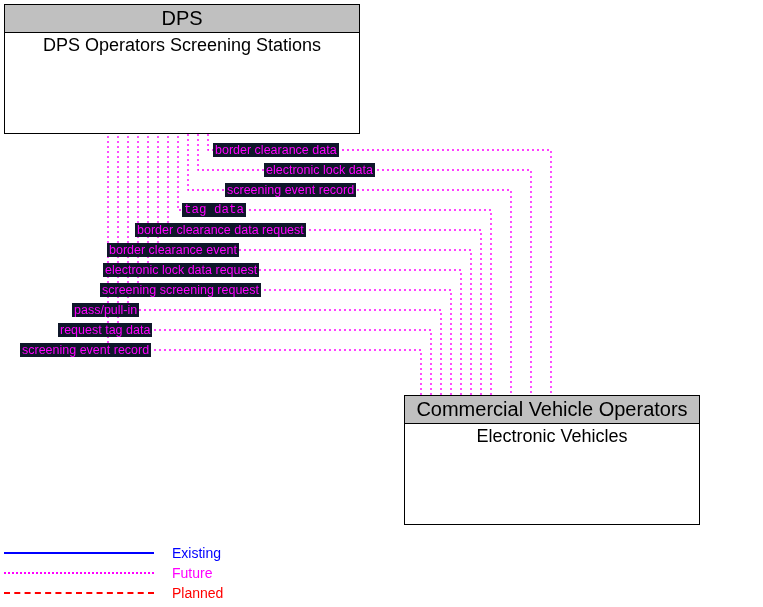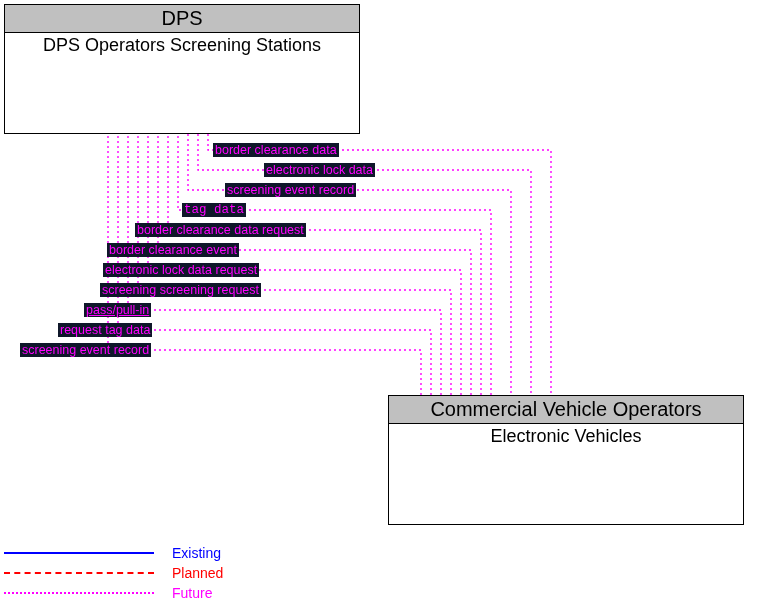--- a/index.html
+++ b/index.html
@@ -78,21 +78,21 @@
   }
 </style>
 </head>
 <body>
 
 <div class="node" style="left:4px; top:4px; width:356px; height:130px;">
   <div class="node-header">DPS</div>
   <div class="node-title">DPS Operators Screening Stations</div>
 </div>
 
-<div class="node" style="left:388px; top:395px; width:356px; height:130px;">
+<div class="node" style="left:404px; top:395px; width:296px; height:130px;">
   <div class="node-header">Commercial Vehicle Operators</div>
   <div class="node-title">Electronic Vehicles</div>
 </div>
 
 <svg class="wires">
   <defs>
     <marker id="arrow" viewBox="0 0 10 10" refX="9" refY="5" markerWidth="7" markerHeight="7" orient="auto-start-reverse">
       <path d="M 0 0 L 10 5 L 0 10 z" fill="#ff00ff"></path>
     </marker>
   </defs>
@@ -115,30 +115,30 @@
 
 <div class="flow-label" style="top:143px; left:213px;">border clearance data</div>
 <div class="flow-label" style="top:163px; left:240px;margin-left:24px;">electronic lock data</div>
 <div class="flow-label" style="top:183px; left:225px;">screening event record</div>
 
 <div class="flow-label" style="top:203px; left:182px;font-family:Liberation Mono, monospace;">tag data</div>
 <div class="flow-label" style="top:223px; left:135px;">border clearance data request</div>
 <div class="flow-label" style="top:243px; left:107px;text-align:center;">border clearance event</div>
 <div class="flow-label" style="top:263px; left:103px;">electronic lock data request</div>
 <div class="flow-label" style="top:283px; left:100px;">screening screening request</div>
-<div class="flow-label" style="top:303px; left:84px;text-decoration:underline;">pass/pull-in</div>
+<div class="flow-label" style="top:303px; left:72px;">pass/pull-in</div>
 <div class="flow-label" style="top:323px; left:58px;">request tag data</div>
 <div class="flow-label" style="top:343px; left:20px;">screening event record</div>
 
 <div class="legend">
   <div class="legend-row">
     <div class="legend-swatch existing" style=";border-top-color:#0000ff"></div>
     <span style=";color:#0000ff">Existing</span>
   </div>
   <div class="legend-row">
+    <div class="legend-swatch future" style=";border-top-color:#ff00ff"></div>
+    <span style=";color:#ff00ff">Future</span>
+  </div>
+  <div class="legend-row">
     <div class="legend-swatch planned" style=";border-top-color:#ff0000"></div>
     <span style=";color:#ff0000">Planned</span>
-  </div>
-  <div class="legend-row">
-    <div class="legend-swatch future" style=";border-top-color:#ff00ff"></div>
-    <span style=";color:#ff00ff">Future</span>
   </div>
 </div>
 
 </body></html>

